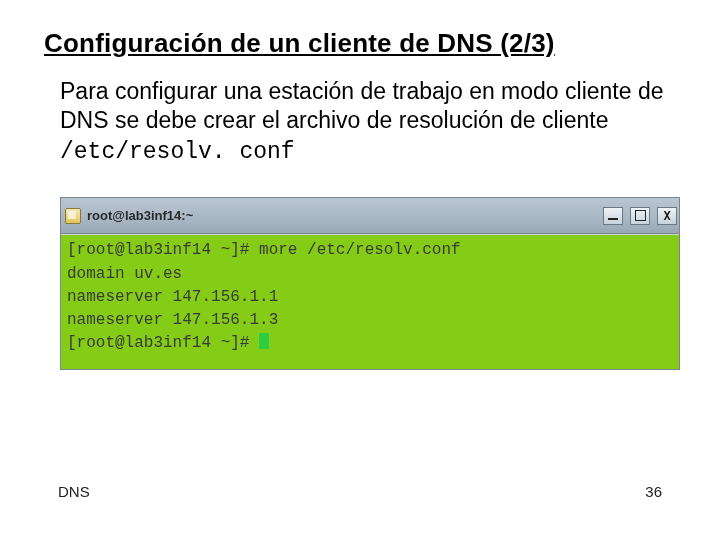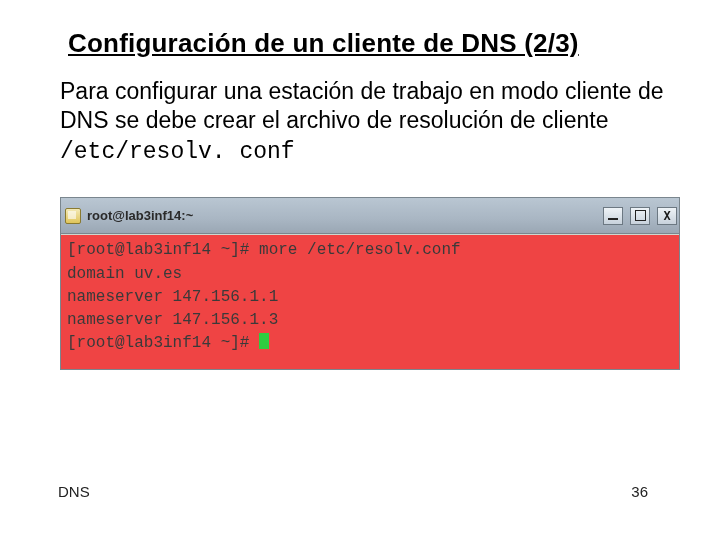--- a/index.html
+++ b/index.html
@@ -10,21 +10,20 @@
     font-family: Arial, Helvetica, sans-serif;
     position: relative;
     padding: 28px 44px 0 44px;
   }
   .title {
     font-size: 26px;
     font-weight: bold;
     text-decoration: underline;
     margin-bottom: 18px;
     letter-spacing: 0.2px;
-    margin-left: 24px;
   }
   .body-text {
     font-size: 23px;
     line-height: 1.28;
     margin: 0 10px 30px 16px;
   }
   .body-text .mono {
     font-family: "Courier New", Courier, monospace;
   }
   
@@ -71,41 +70,41 @@
     font-family: monospace;
     font-size: 12px;
     color: #1a1a1a;
     margin-left: 1px;
     cursor: default;
   }
   .winbtn.min::before { content: ""; width: 10px; height: 2px; background: #222; margin-top: 6px; }
   .winbtn.max::before { content: ""; width: 9px; height: 9px; border: 1px solid #222; }
   .winbtn.close { font-weight: bold; }
   .termbody {
-    background: #ef4444;
+    background: #84cc16;
     border-top: 1px solid #cfd6cf;
     font-family: "Courier New", Courier, monospace;
     font-size: 16px;
     line-height: 1.45;
     padding: 4px 6px 14px 6px;
     color: #3a3a3a;
     min-height: 130px;
     white-space: pre;
   }
   .cursor {
     display: inline-block;
     width: 10px; height: 16px;
     background: #2ecc40;
     vertical-align: -2px;
   }
   .footer {
     position: absolute;
     bottom: 40px;
     left: 58px;
-    right: 72px;
+    right: 58px;
     display: flex;
     justify-content: space-between;
     font-size: 15px;
     color: #222;
   }
 </style>
 </head>
 <body>
 
 <h1 class="title">Configuración de un cliente de DNS (2/3)</h1>

